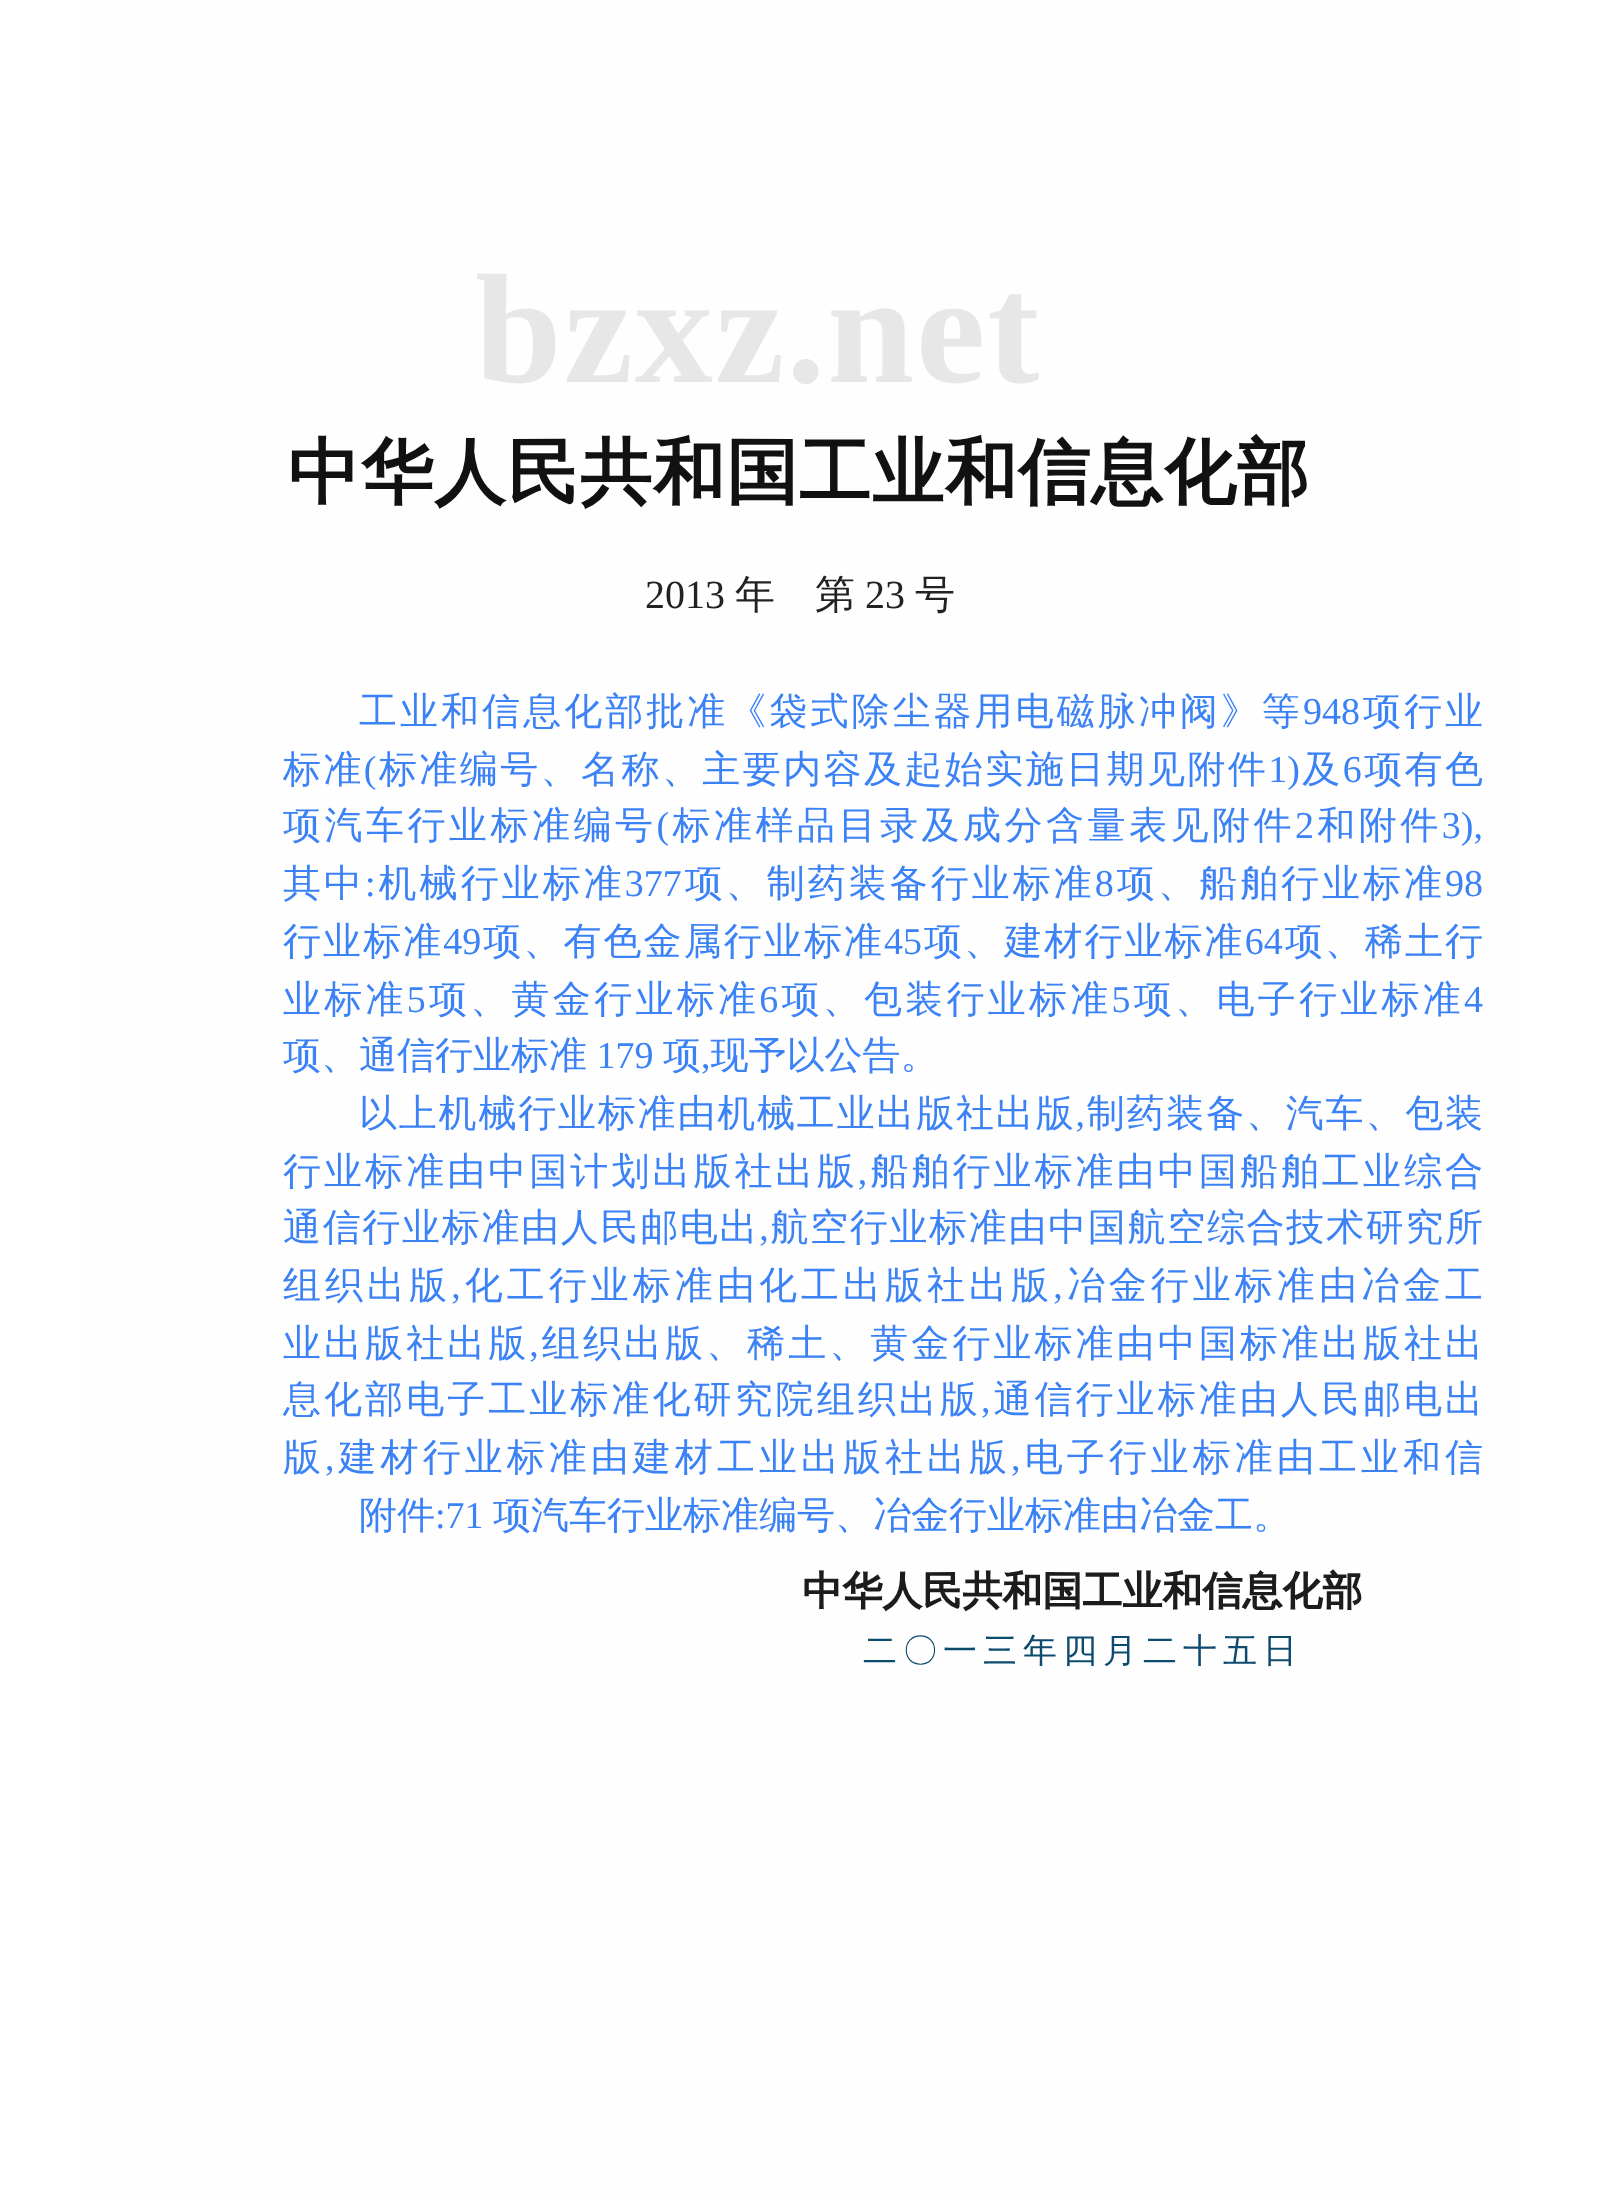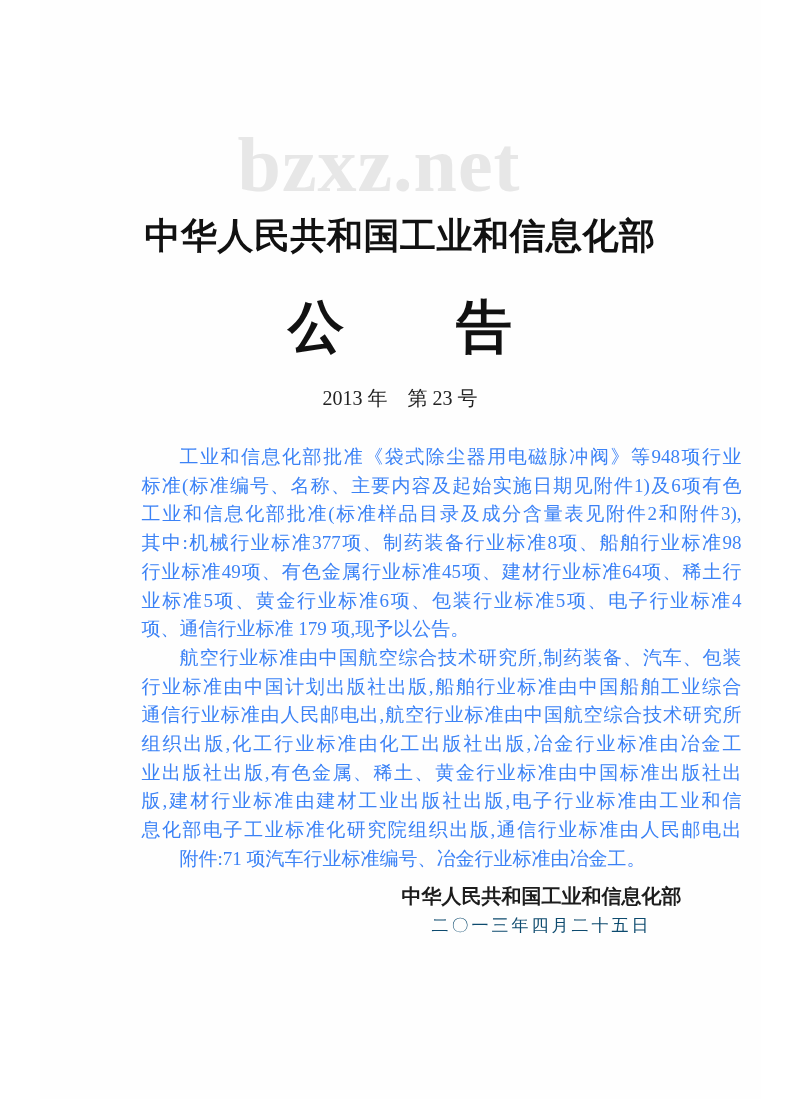--- a/index.html
+++ b/index.html
@@ -94,39 +94,38 @@
 </style>
 </head>
 <body>
 
 <div class="page">
 
   <div class="watermark">bzxz.net</div>
 
   <div class="ministry-title">中华人民共和国工业和信息化部</div>
 
-  <div class="announcement-title">公　　告</div>
 
   <div class="issue-number">2013 年　第 23 号</div>
 
   <div class="doc-body">
     <div class="ln ind">工业和信息化部批准《袋式除尘器用电磁脉冲阀》等948项行业</div>
     <div class="ln">标准(标准编号、名称、主要内容及起始实施日期见附件1)及6项有色</div>
-    <div class="ln">工业和信息化部批准(标准样品目录及成分含量表见附件2和附件3),</div>
+    <div class="ln">项汽车行业标准编号(标准样品目录及成分含量表见附件2和附件3),</div>
     <div class="ln">其中:机械行业标准377项、制药装备行业标准8项、船舶行业标准98</div>
     <div class="ln">行业标准49项、有色金属行业标准45项、建材行业标准64项、稀土行</div>
     <div class="ln">业标准5项、黄金行业标准6项、包装行业标准5项、电子行业标准4</div>
     <div class="ln end">项、通信行业标准 179 项,现予以公告。</div>
-    <div class="ln ind">航空行业标准由中国航空综合技术研究所,制药装备、汽车、包装</div>
+    <div class="ln ind">以上机械行业标准由机械工业出版社出版,制药装备、汽车、包装</div>
     <div class="ln">行业标准由中国计划出版社出版,船舶行业标准由中国船舶工业综合</div>
     <div class="ln">通信行业标准由人民邮电出,航空行业标准由中国航空综合技术研究所</div>
     <div class="ln">组织出版,化工行业标准由化工出版社出版,冶金行业标准由冶金工</div>
-    <div class="ln">业出版社出版,有色金属、稀土、黄金行业标准由中国标准出版社出</div>
+    <div class="ln">业出版社出版,组织出版、稀土、黄金行业标准由中国标准出版社出</div>
+    <div class="ln">息化部电子工业标准化研究院组织出版,通信行业标准由人民邮电出</div>
     <div class="ln">版,建材行业标准由建材工业出版社出版,电子行业标准由工业和信</div>
-    <div class="ln">息化部电子工业标准化研究院组织出版,通信行业标准由人民邮电出</div>
     <div class="ln end ind">附件:71 项汽车行业标准编号、冶金行业标准由冶金工。</div>
   </div>
 
   <div class="signature">
     <div class="issuer-name">中华人民共和国工业和信息化部</div>
     <div class="issue-date">二〇一三年四月二十五日</div>
   </div>
 
 </div>
 

